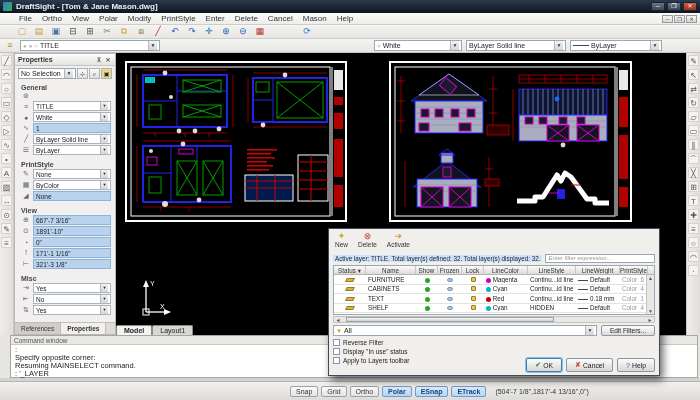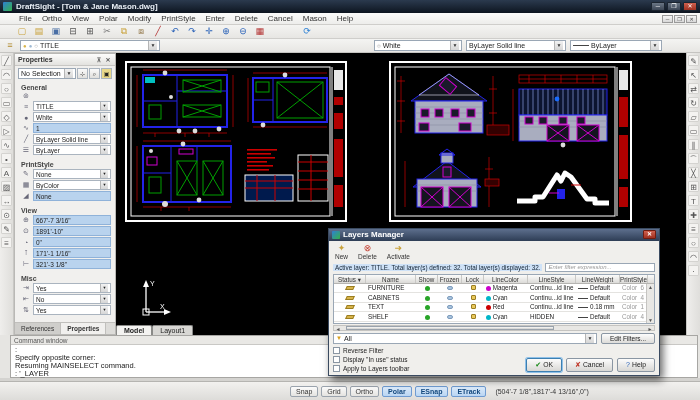--- a/index.html
+++ b/index.html
@@ -643,25 +643,20 @@
       <span class="toggle">Grid</span>
       <span class="toggle">Ortho</span>
       <span class="toggle on">Polar</span>
       <span class="toggle on">ESnap</span>
       <span class="toggle on">ETrack</span>
     </span>
   <span class="coords">(504'-7 1/8",1817'-4 13/16",0")</span>
 </div>
 
 <div class="dialog">
-  <div class="dlgtitle">
-    <span class="appicon" style="width:8px;height:8px;margin-right:3px;"></span>
-    <span>Layers Manager</span>
-    <span class="dlgclose">✕</span>
-  </div>
   <div class="dlgtools" id="dlgtools">
       <div class="dlgtool">
         <span class="g" style="color: rgb(201, 162, 59);">✦</span>
         <span>New</span>
       </div>
       <div class="dlgtool">
         <span class="g" style="color: rgb(192, 57, 43);">⊗</span>
         <span>Delete</span>
       </div>
       <div class="dlgtool">

